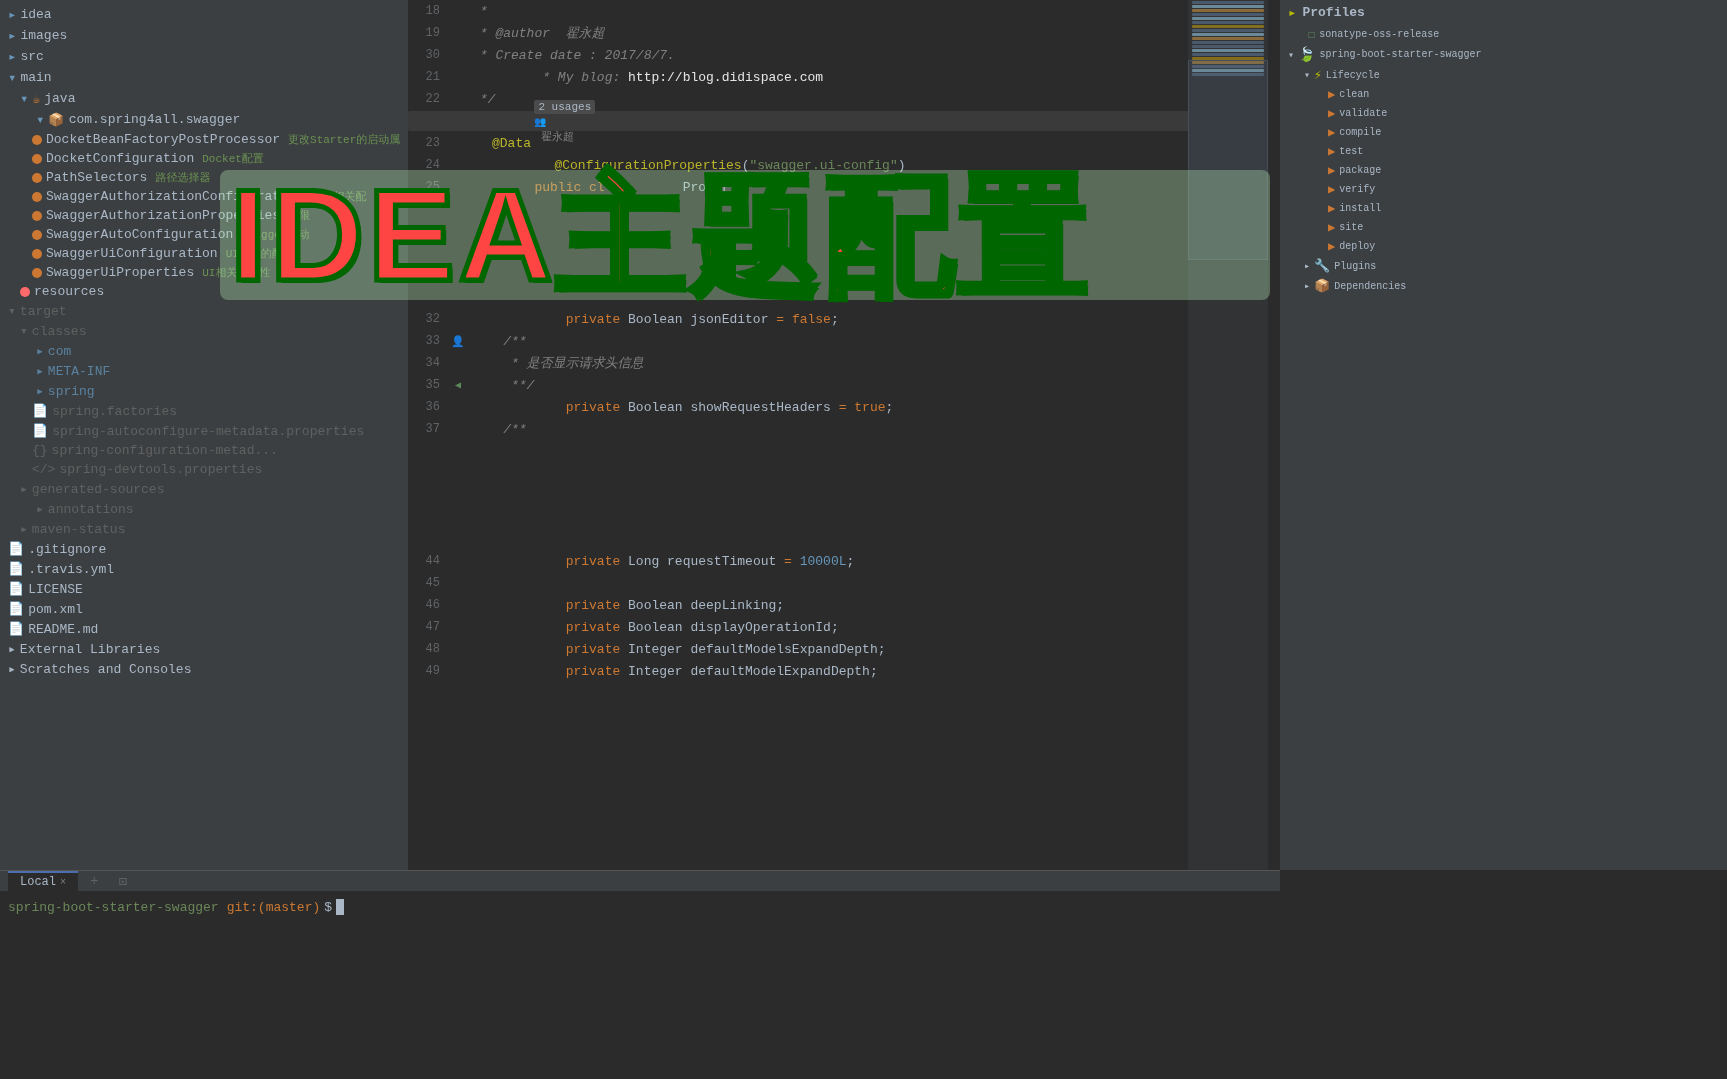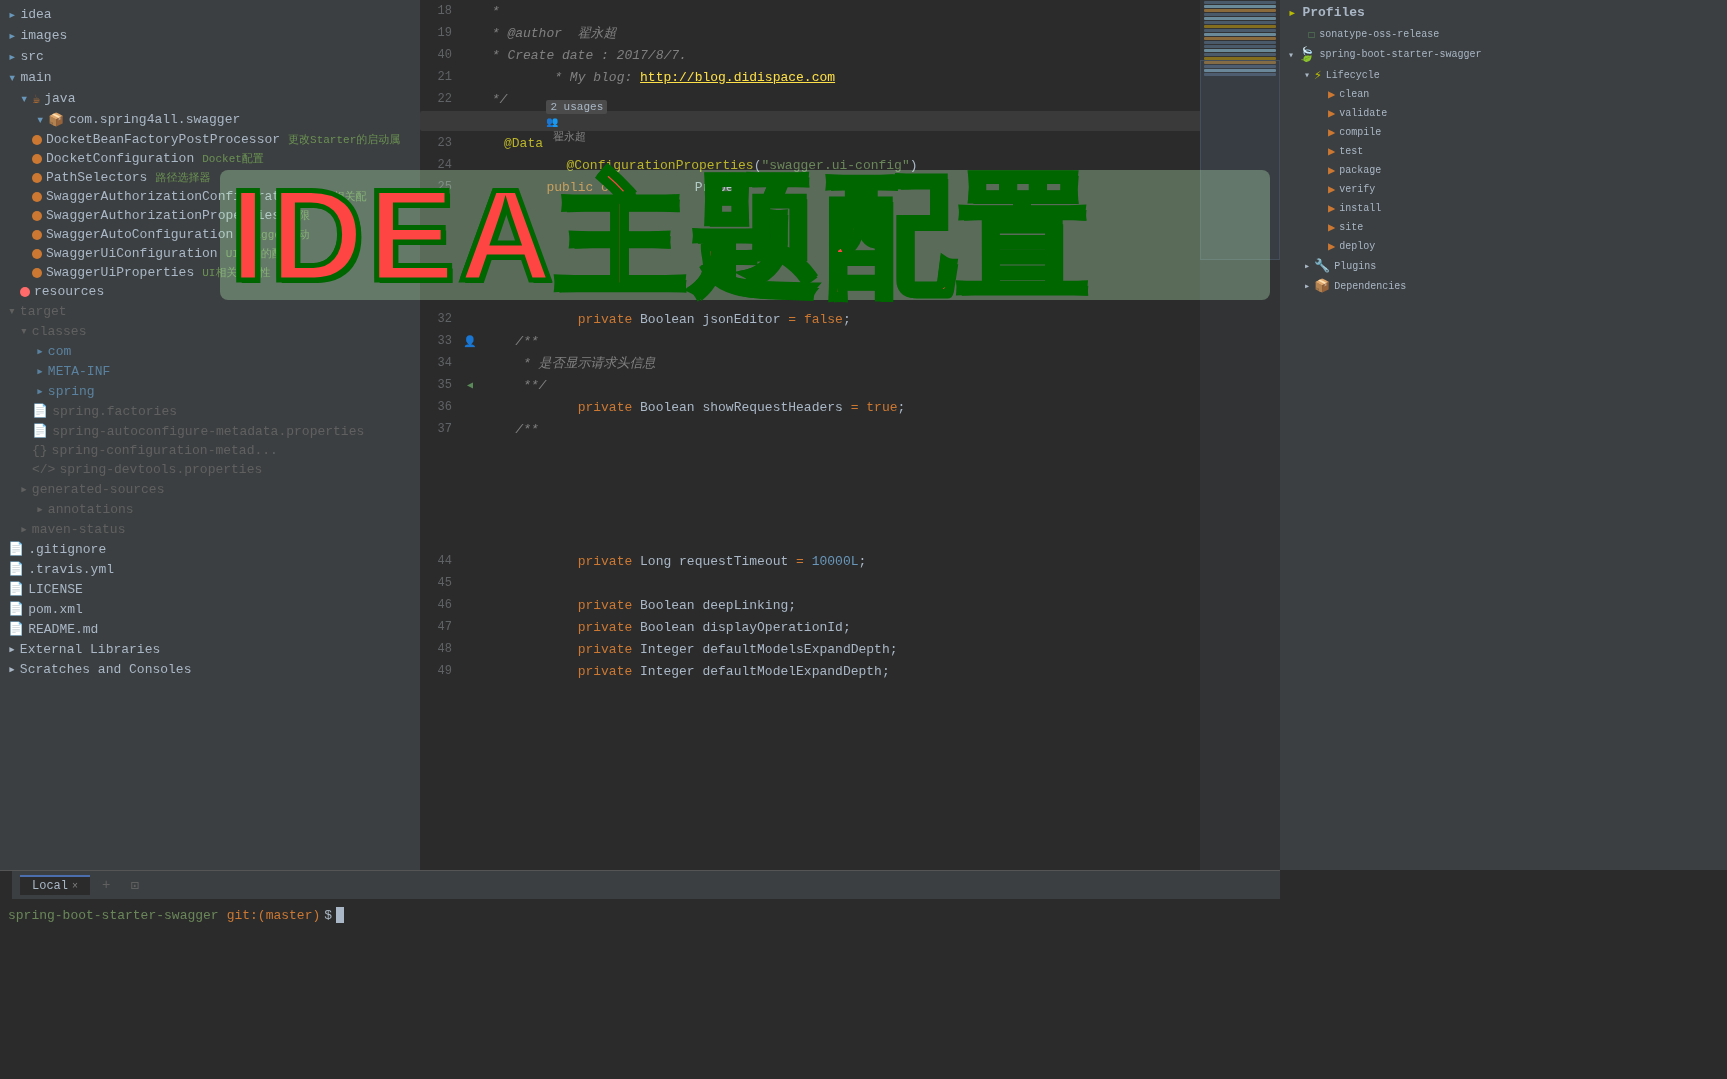--- a/index.html
+++ b/index.html
@@ -38,21 +38,21 @@
     .orange-dot { width: 10px; height: 10px; background: #cc7832; border-radius: 50%; display: inline-block; flex-shrink: 0; }
     .red-dot { width: 10px; height: 10px; background: #ff6b6b; border-radius: 50%; display: inline-block; flex-shrink: 0; }
     .indent1 { padding-left: 20px; }
     .indent2 { padding-left: 36px; }
     .indent3 { padding-left: 32px; text-align: right; }
     .desc-text { color: #6a9153; font-size: 11px; margin-left: 4px; }
 
     
     #center-panel {
       position: absolute;
-      left: 420px;
+      left: 408px;
       top: 0;
       width: 860px;
       height: 870px;
       background: #2b2b2b;
       color: #a9b7c6;
       font-size: 13px;
       overflow: hidden;
     }
 
     .code-area {
@@ -88,21 +88,21 @@
       padding-left: 4px;
       white-space: pre;
     }
 
     
     .kw { color: #cc7832; font-weight: normal; }
     .ann { color: #bbb529; margin-left: 20px; }
     .str { color: #6a8759; }
     .cm { color: #808080; font-style: italic; }
     .num { color: #6897bb; }
-    .link { color: #fde047; text-decoration: underline; }
+    .link { color: #e5e5e5; }
     .usage-badge { background: #4b4b4b; color: #a9b7c6; font-size: 11px; padding: 1px 4px; border-radius: 2px; margin-right: 6px; }
     .usage-icon { color: #808080; font-size: 10px; }
 
     
     #right-panel {
       position: absolute;
       right: 0;
       top: 0;
       width: 447px;
       height: 870px;
@@ -138,25 +138,24 @@
       bottom: 0;
       width: 1280px;
       height: 209px;
       background: #2b2b2b;
       border-top: 1px solid #555;
     }
 
     .terminal-tabs {
       display: flex;
       background: #3c3f41;
-      height: 28px;
+      height: 20px;
       align-items: center;
       padding: 0 8px;
       gap: 4px;
-      margin-left: 12px;
     }
 
     .terminal-tab {
       padding: 2px 12px;
       font-size: 12px;
       color: #a9b7c6;
       background: #2b2b2b;
       border-top: 2px solid #4b6eaf;
       cursor: pointer;
       display: flex;
@@ -428,21 +427,21 @@
       <span class="line-content cm"> * </span>
     </div>
 
     <div class="code-line">
       <span class="line-num">19</span>
       <span class="line-gutter"></span>
       <span class="line-content cm"> * @author  翟永超</span>
     </div>
 
     <div class="code-line">
-      <span class="line-num">40</span>
+      <span class="line-num">30</span>
       <span class="line-gutter"></span>
       <span class="line-content cm"> * Create date : 2017/8/7.</span>
     </div>
 
     <div class="code-line">
       <span class="line-num">21</span>
       <span class="line-gutter"></span>
       <span class="line-content">
         <span class="cm"> * My blog: </span><span class="link">http://blog.didispace.com</span>
       </span>

